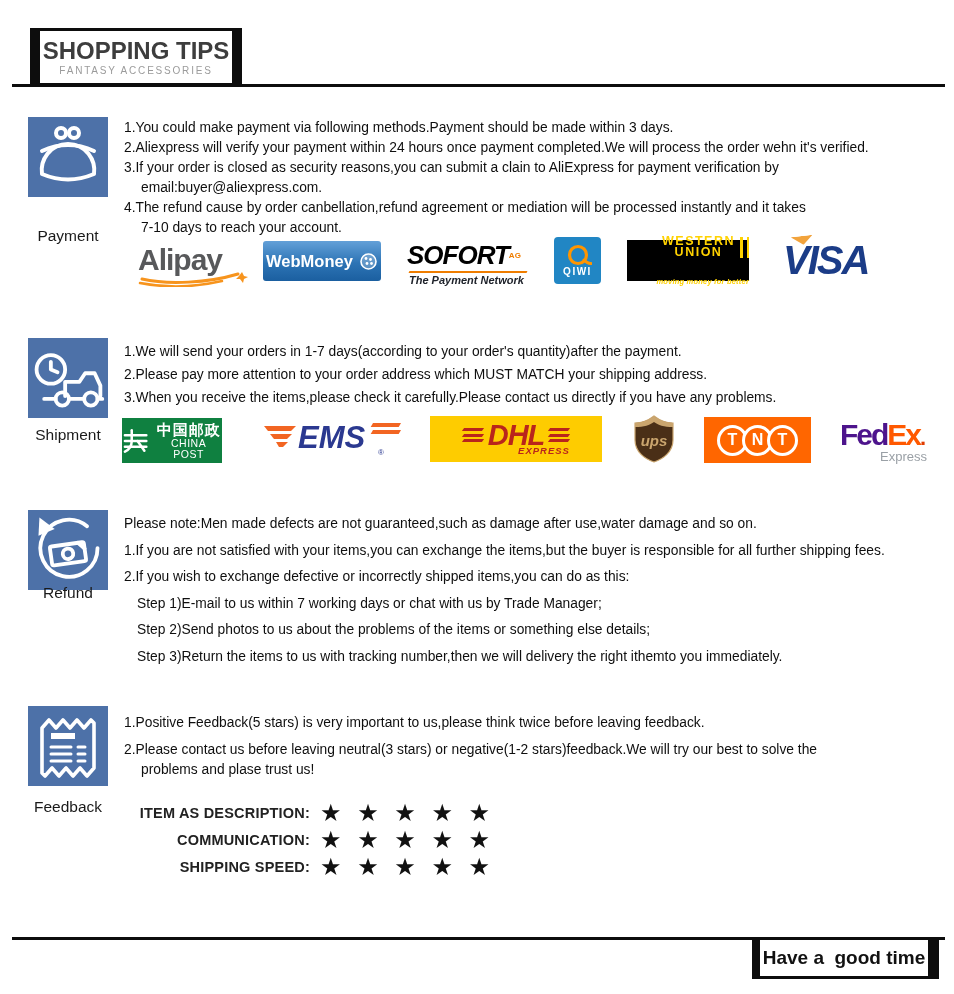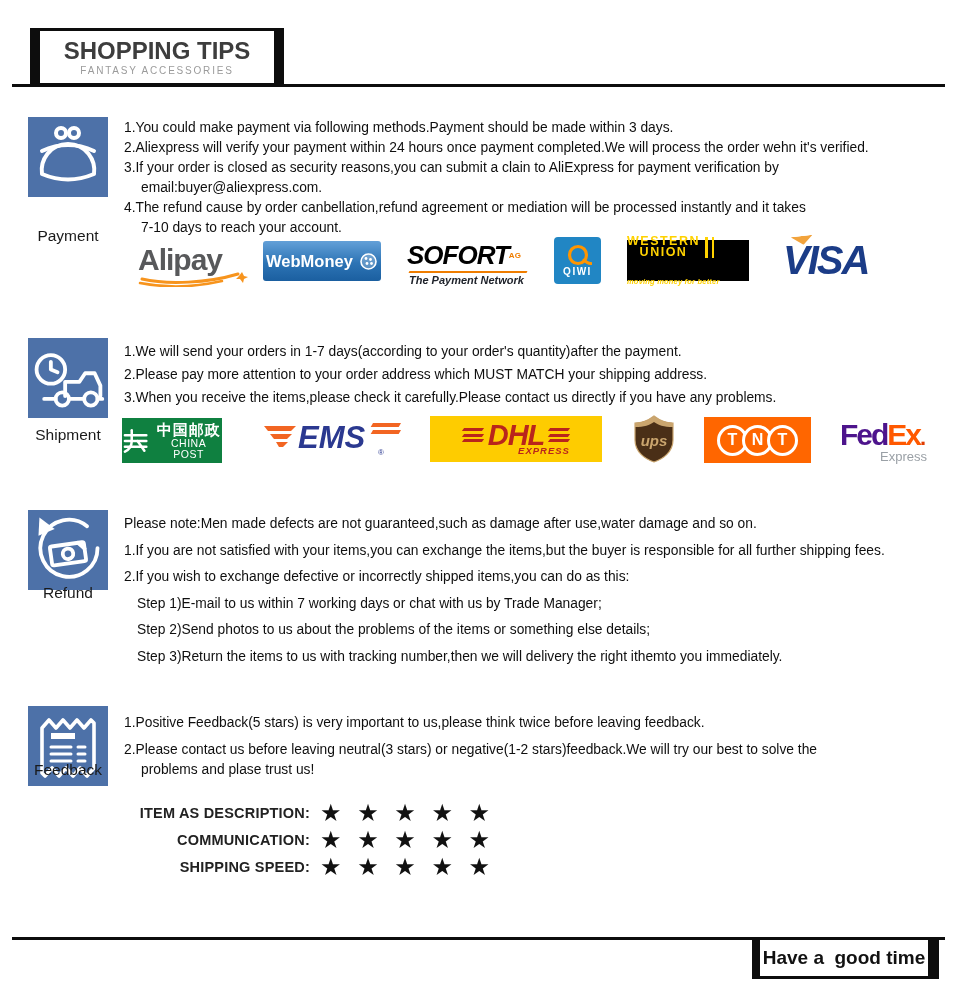--- a/index.html
+++ b/index.html
@@ -2,21 +2,21 @@
 <html><head>
 <meta charset="utf-8">
 <style>
   * { margin:0; padding:0; box-sizing:border-box; }
   html,body { background:#fff; }
   body { font-family:"Liberation Sans", sans-serif; color:#111; }
   #page { position:relative; width:954px; height:994px; background:#fff; overflow:hidden; }
 
   
   .header-line { position:absolute; left:12px; top:84px; width:933px; height:3px; background:#0d0d0d; }
-  .header-box { position:absolute; left:30px; top:28px; width:254px; height:58px; background:#fff;
+  .header-box { position:absolute; left:30px; top:28px; width:212px; height:58px; background:#fff;
     border-top:3px solid #0d0d0d; border-bottom:3px solid #0d0d0d;
     border-left:10px solid #0d0d0d; border-right:10px solid #0d0d0d;
     display:flex; flex-direction:column; align-items:center; justify-content:center; }
   .header-title { font-size:24px; font-weight:bold; color:#3d3d3d; letter-spacing:0px; line-height:1.05; }
   .header-sub { font-size:10px; color:#9b9b9b; letter-spacing:1.8px; margin-top:1px; }
 
   
   .tile { position:absolute; left:28px; width:80px; height:80px; background:#4d71a8; display:flex; align-items:center; justify-content:center; }
   .tile svg { display:block; }
   .tile-label { position:absolute; left:20px; width:96px; text-align:center; font-size:15.5px; color:#1a1a1a; }
@@ -53,21 +53,21 @@
   .sofort-rule { width:118px; height:2px; background:#ef7d00; margin:0 0 1px 2px; transform:skewX(-25deg); }
   .sofort-sub { font-size:11px; font-weight:bold; font-style:italic; color:#20242c; padding-left:2px; }
 
   
   .qiwi { left:554px; top:237px; width:47px; height:47px; background:#2186c4; border-radius:4px;
     display:flex; flex-direction:column; align-items:center; justify-content:center; }
   .qiwi-text { color:#fff; font-size:10px; font-weight:800; letter-spacing:1.5px; margin-top:-2px; }
 
   
   .wu { left:627px; top:240px; width:122px; height:41px; background:#000; color:#ffd200;
-    display:flex; flex-direction:column; align-items:flex-start; justify-content:center; }
+    display:flex; flex-direction:column; align-items:flex-end; justify-content:center; }
   .wu-main { display:flex; align-items:center; gap:5px; }
   .wu-words { text-align:center; font-weight:800; font-size:12.5px; line-height:11.5px; letter-spacing:1.5px; }
   .wu-bars { width:9px; height:21px; border-left:3px solid #ffd200; border-right:2px solid #ffd200; }
   .wu-tag { font-size:7.5px; font-weight:bold; font-style:italic; margin-top:18px; letter-spacing:0.2px; }
 
   
   .visa { left:783px; top:239px; width:96px; height:42px; }
   .visa-text { font-size:40px; font-weight:900; font-style:italic; color:#1b3c87; letter-spacing:-2px; line-height:42px; }
   .visa-flag { position:absolute; left:8px; top:-3px; width:22px; height:9px; background:#f2a33c;
     clip-path:polygon(0 0,100% 0,55% 100%); transform:rotate(-6deg); }
@@ -325,21 +325,21 @@
   <div class="tile" style="top:706px;">
     <svg width="80" height="80" viewBox="0 0 80 80">
       <path d="M14 22 L21 14 L28 22 L35 14 L42 22 L49 14 L56 22 L63 14 L66 17 L66 62 L59 70 L52 62 L45 70 L38 62 L31 70 L24 62 L17 70 L14 67 Z" fill="none" stroke="#fff" stroke-width="3.6" stroke-linejoin="round"></path>
       <rect x="23" y="27" width="24" height="6" fill="#fff"></rect>
       <g stroke="#fff" stroke-width="3" stroke-linecap="round">
         <path d="M23 41 h20 M23 48 h20 M23 55 h20"></path>
         <path d="M50 41 h7 M50 48 h7 M50 55 h7"></path>
       </g>
     </svg>
   </div>
-  <div class="tile-label" style="top:761px;text-align:center;">Feedback</div>
+  <div class="tile-label" style="top:798px;text-align:center;">Feedback</div>
 
   <div class="txtblock fb-lines">
     <div>1.Positive Feedback(5 stars) is very important to us,please think twice before leaving feedback.</div>
     <div class="gap">2.Please contact us before leaving neutral(3 stars) or negative(1-2 stars)feedback.We will try our best to solve the</div>
     <div class="cont">problems and plase trust us!</div>
   </div>
 
   <div class="ratings">
     <div class="rating-row">
       <div class="rating-label">ITEM AS DESCRIPTION:</div>

